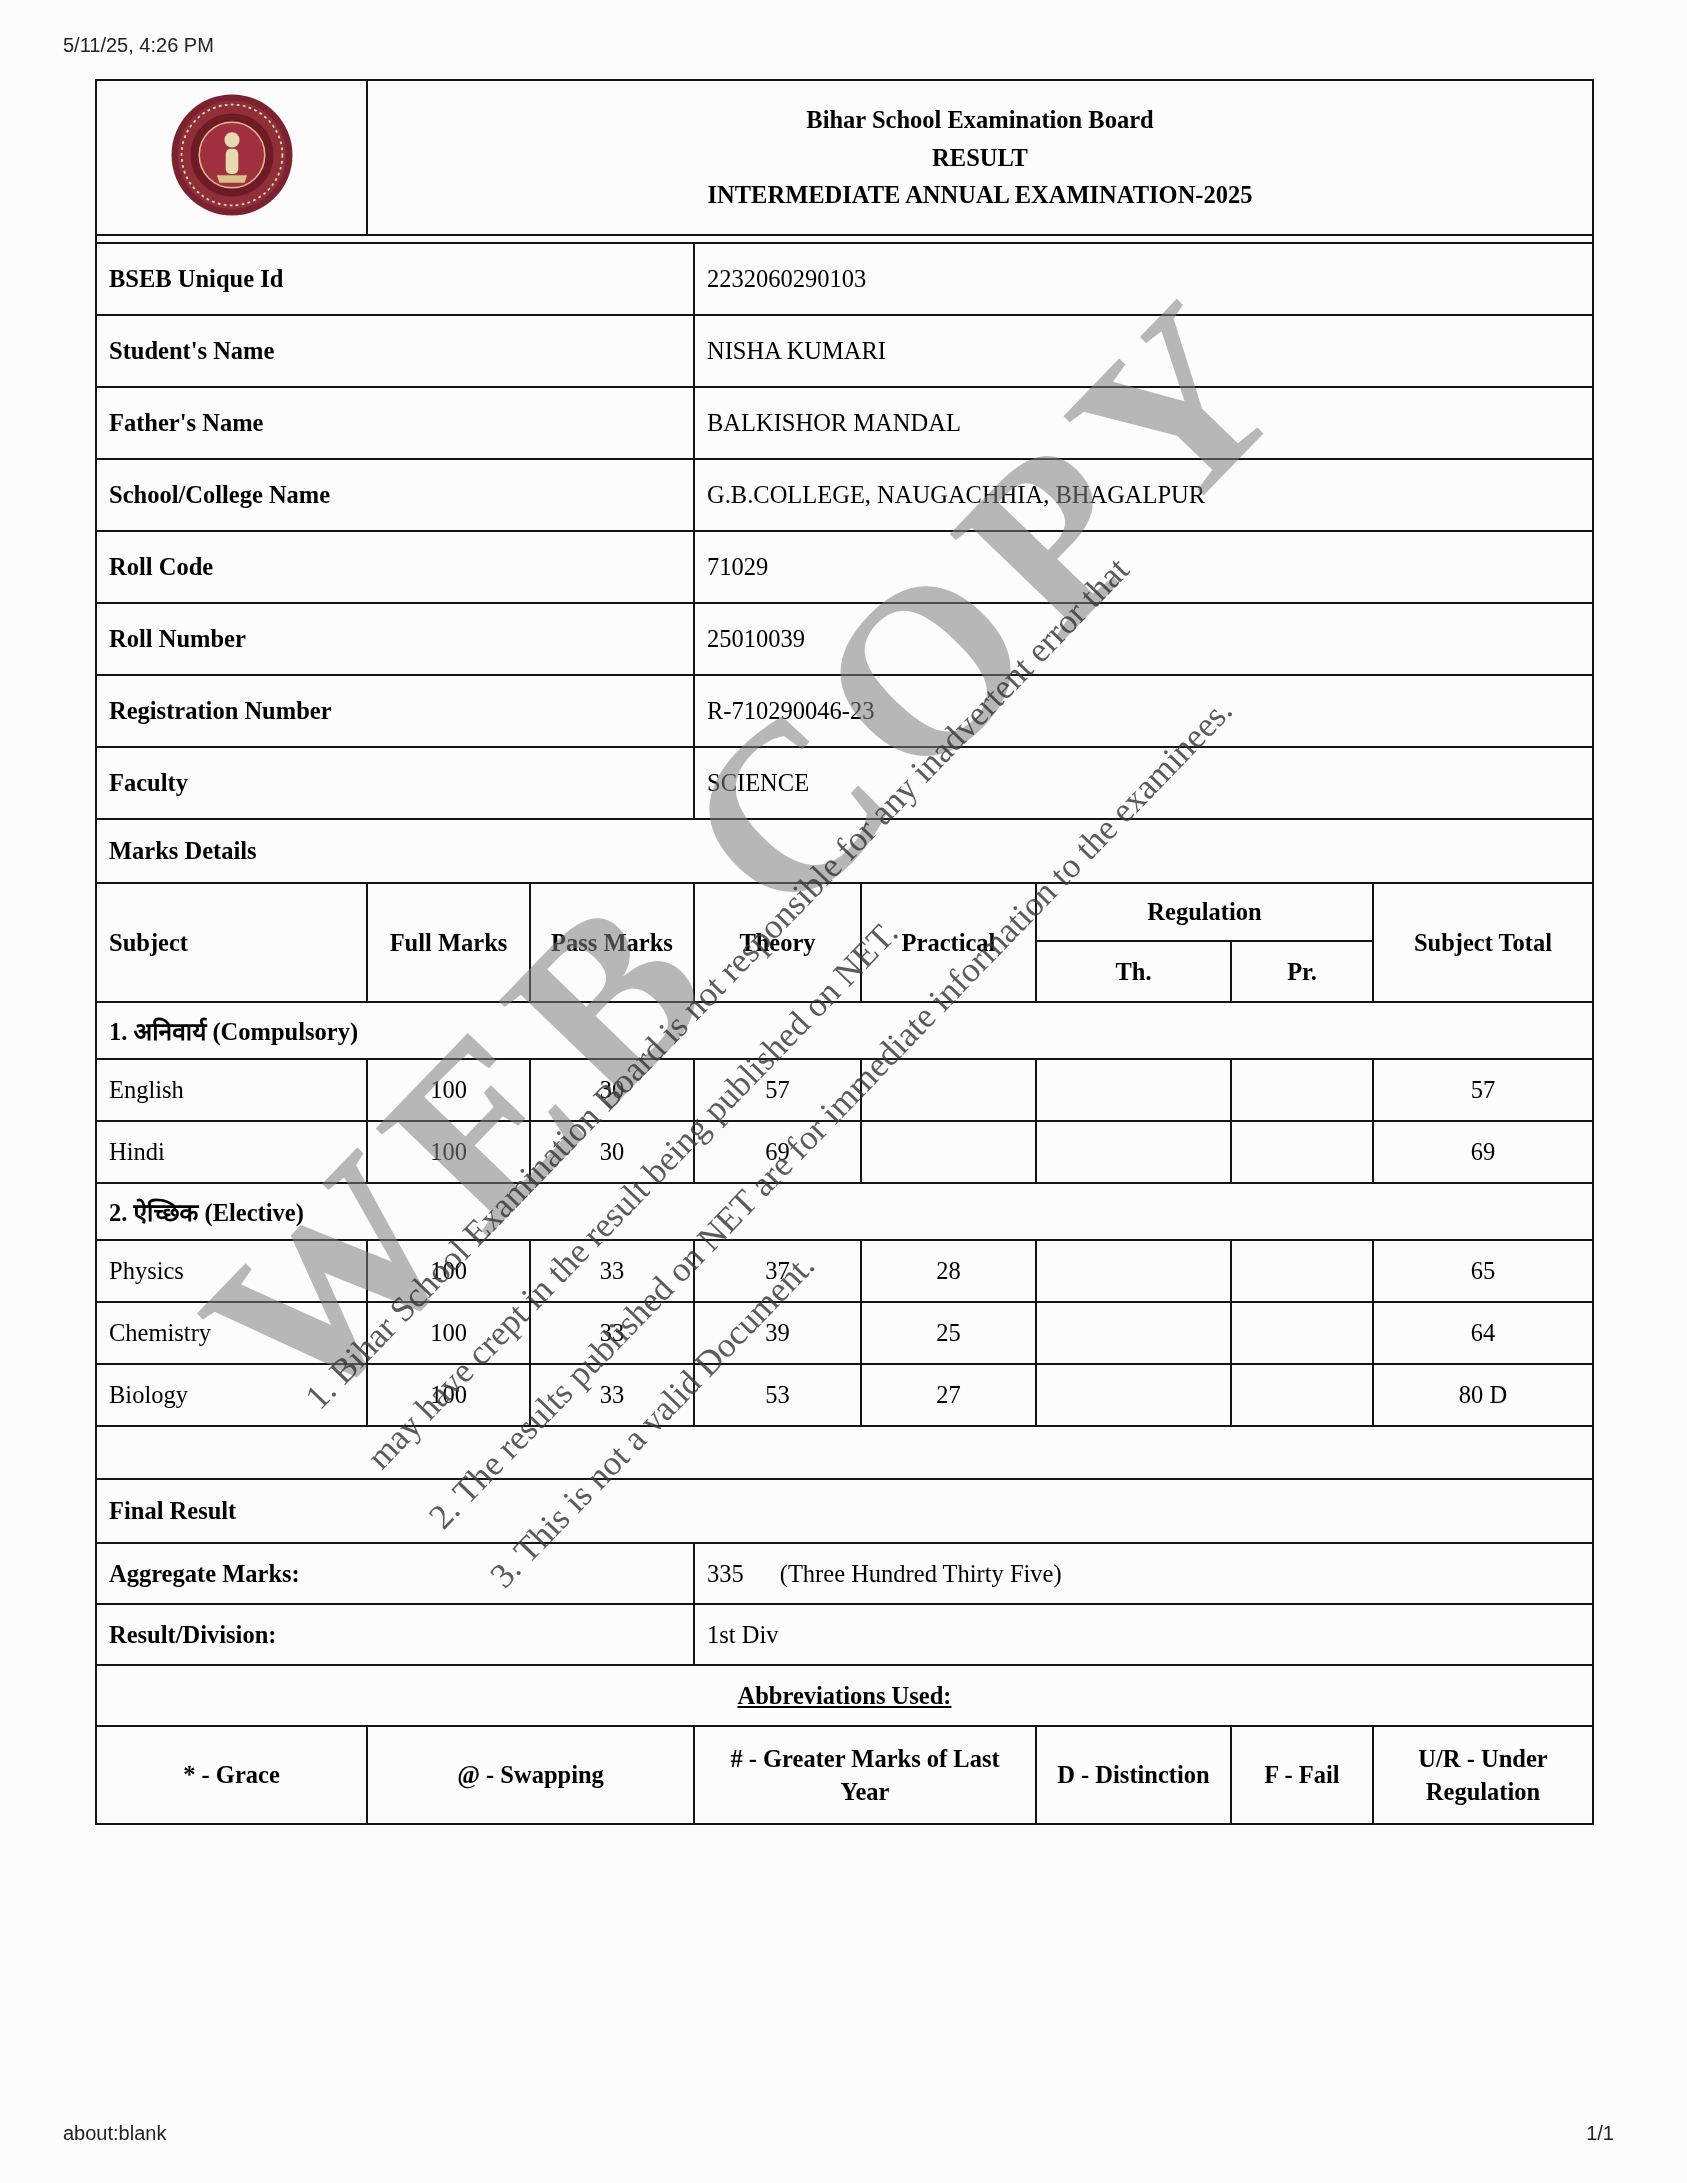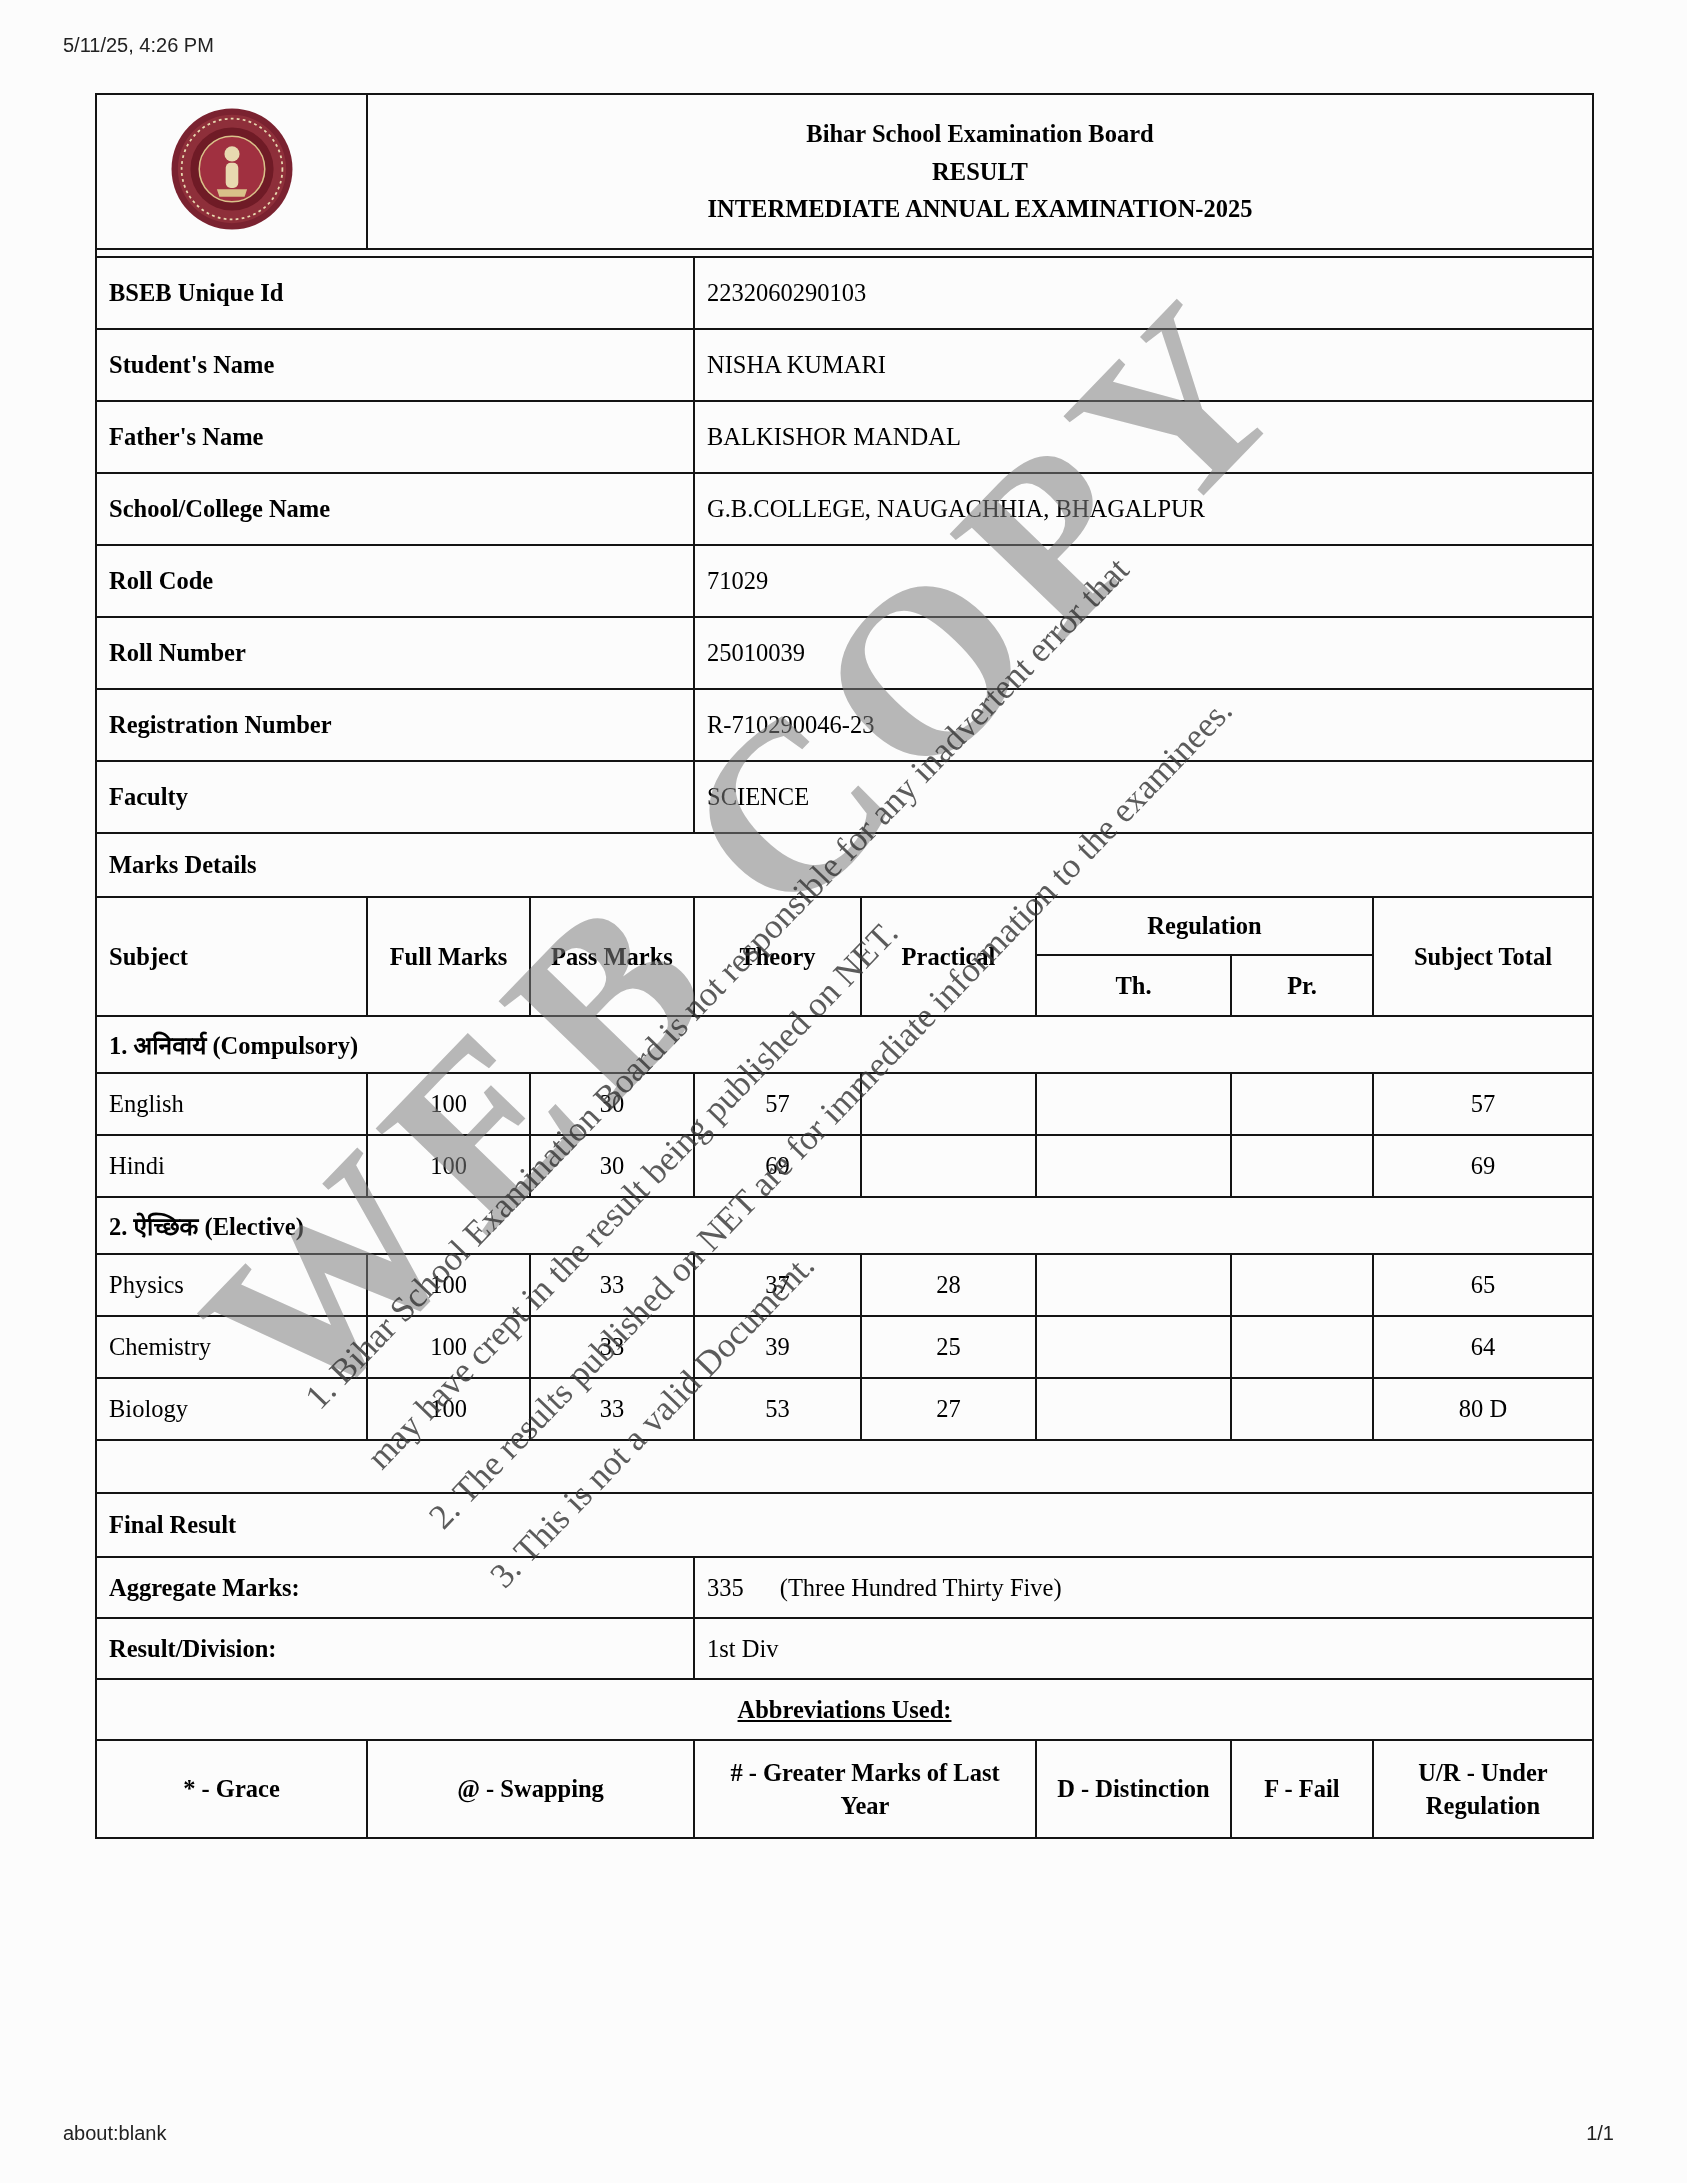--- a/index.html
+++ b/index.html
@@ -35,21 +35,21 @@
     position: absolute;
     right: 73px;
     bottom: 38px;
     font-size: 20px;
     font-family: "Liberation Sans", sans-serif;
     color: #222;
   }
   table.doc {
     position: absolute;
     left: 95px;
-    top: 93px;
+    top: 79px;
     width: 1498px;
     border-collapse: collapse;
     table-layout: fixed;
     background: transparent;
   }
   table.doc td {
     border: 2px solid #141414;
     font-size: 24.5px;
     padding: 2.6px 12px;
     vertical-align: middle;

